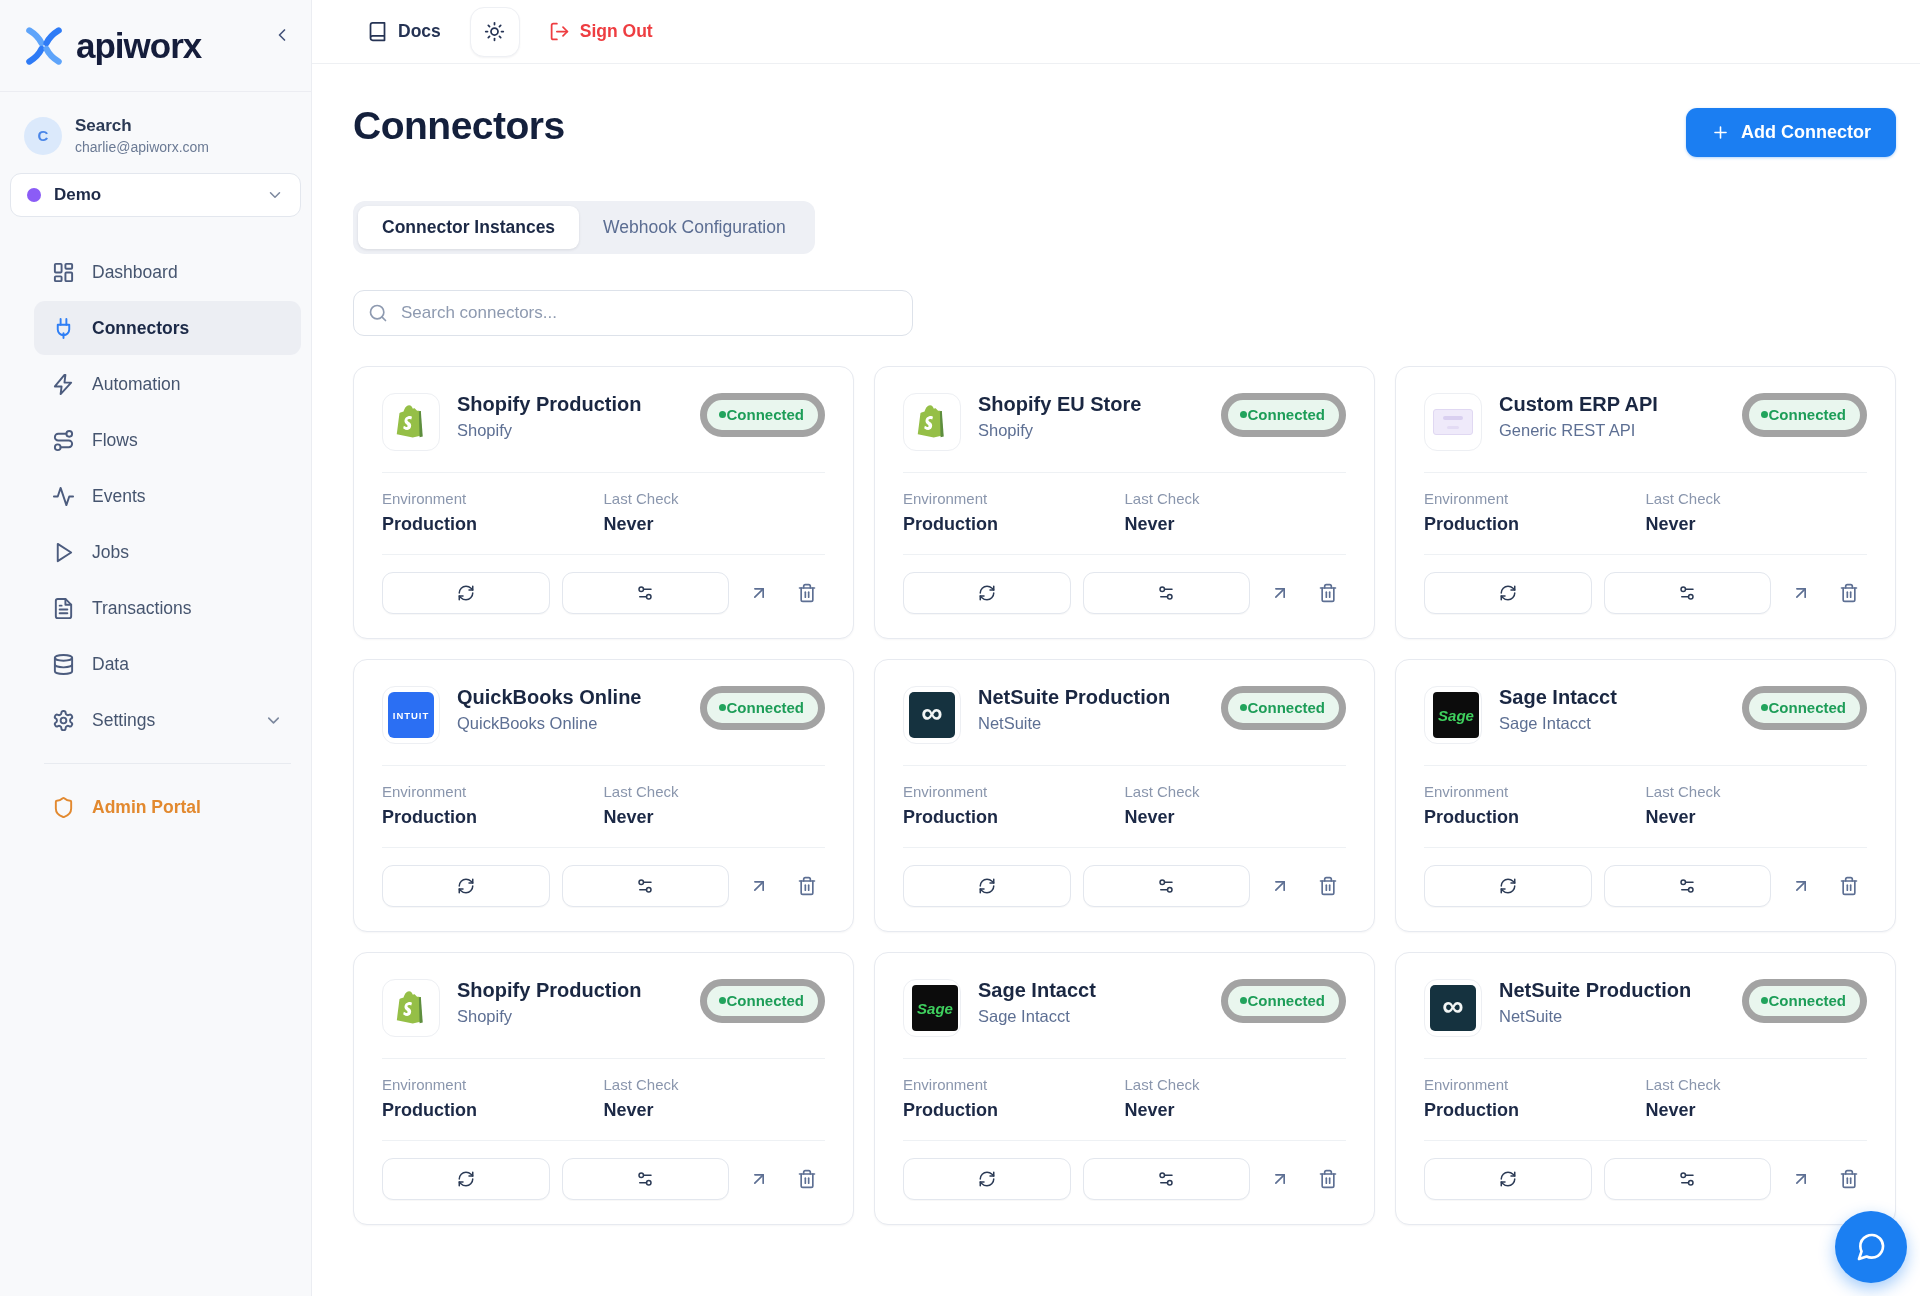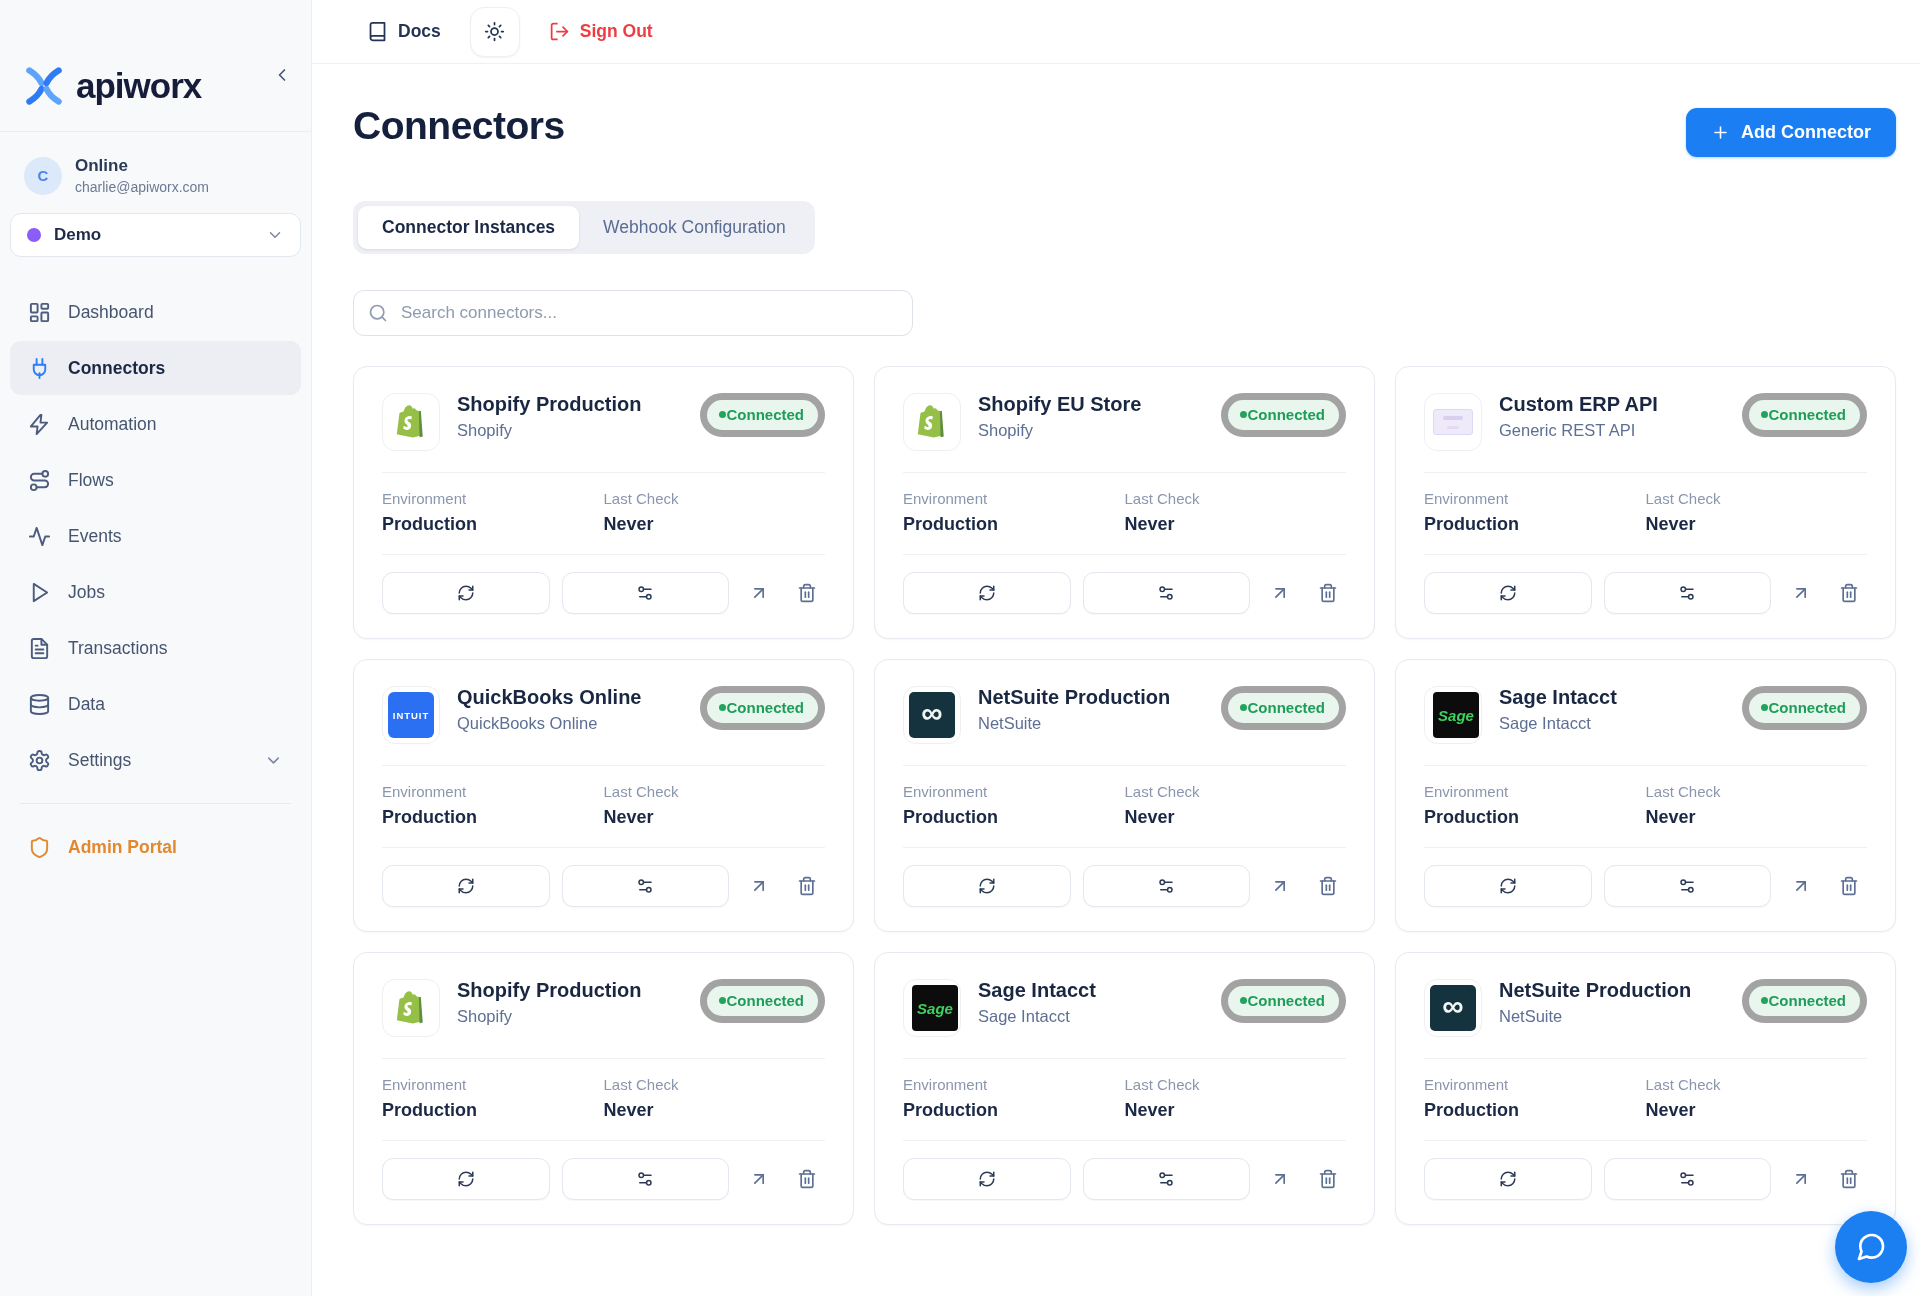--- a/index.html
+++ b/index.html
@@ -5,40 +5,40 @@
   * { margin:0; padding:0; box-sizing:border-box; }
   html,body { width:1920px; height:1296px; overflow:hidden; background:#fff;
     font-family:"Liberation Sans", sans-serif; color:#1c2946; }
   .ic { fill:none; stroke:currentColor; stroke-width:2; stroke-linecap:round; stroke-linejoin:round; }
 
   .app { display:flex; width:100%; height:100%; }
 
   
   .sidebar { width:312px; height:100%; background:#f8f9fb; border-right:1px solid #ebedf2;
     display:flex; flex-direction:column; flex-shrink:0; }
-  .brand-row { height:92px; display:flex; align-items:center; padding:0 22px; border-bottom:1px solid #ecedf2; position:relative;margin-top:40px; }
+  .brand-row { height:92px; display:flex; align-items:center; padding:0 22px; border-bottom:1px solid #ecedf2; position:relative; }
   .brand-mark { width:44px; height:44px; margin-right:10px; }
   .brand-name { font-size:35px; font-weight:800; color:#151d3b; letter-spacing:-1px; }
   .collapse-btn { position:absolute; right:16px; top:22px; width:26px; height:26px; color:#44537a;
     background:none; border:none; cursor:pointer; display:flex; align-items:center; justify-content:center; }
   .collapse-btn svg { width:20px; height:20px; }
 
   .user-row { display:flex; align-items:center; gap:13px; padding:24px 24px 16px 24px; }
   .avatar { width:38px; height:38px; border-radius:50%; background:#dbe9fb; color:#4a86e8;
     display:flex; align-items:center; justify-content:center; font-size:15px; font-weight:600; flex-shrink:0; }
   .user-name { font-size:17px; font-weight:600; color:#2b3a55; }
   .user-email { font-size:14px; color:#6b7a94; margin-top:3px; }
 
   .org-select { margin:2px 10px 0 10px; height:44px; background:#fff; border:1px solid #e3e7ee; border-radius:11px;
     display:flex; align-items:center; padding:0 16px; cursor:pointer; }
   .org-dot { width:14px; height:14px; border-radius:50%; background:#8b5cf6; margin-right:13px; flex-shrink:0; }
   .org-name { font-size:17px; font-weight:700; color:#1f2b48; }
   .org-select svg { width:18px; height:18px; margin-left:auto; color:#7c889e; }
 
-  .nav { margin-top:28px; padding:0 10px; }
+  .nav { margin-top:28px; padding:0 10px;margin-left:24px; }
   .nav-item { height:54px; display:flex; align-items:center; gap:17px; padding:0 18px; border-radius:11px;
     font-size:17.5px; font-weight:500; color:#46556f; cursor:pointer; margin-bottom:2px; }
   .nav-item svg { width:23px; height:23px; color:#4c5c7e; flex-shrink:0; }
   .nav-item.active { background:#eceef3; color:#1b2947; font-weight:600; }
   .nav-item.active svg { color:#2e7ef5; }
   .nav-item .chev { width:19px; height:19px; margin-left:auto; color:#7c889e; }
   .nav-divider { height:1px; background:#e8ebf0; margin:16px 10px; }
   .nav-item.admin { color:#e2892f; font-weight:600; }
   .nav-item.admin svg { color:#e2892f; }
 
@@ -250,21 +250,21 @@
       <button class="collapse-btn">
           <svg class="ic">
             <use href="#i-chevron-left"></use>
           </svg>
         </button>
     </div>
 
     <div class="user-row">
       <div class="avatar">C</div>
       <div>
-        <div class="user-name">Online</div>
+        <div class="user-name">Search</div>
         <div class="user-email">charlie@apiworx.com</div>
       </div>
     </div>
 
     <div class="org-select">
       <span class="org-dot"></span>
       <span class="org-name">Demo</span>
       <svg class="ic">
           <use href="#i-chevron-down"></use>
         </svg>

